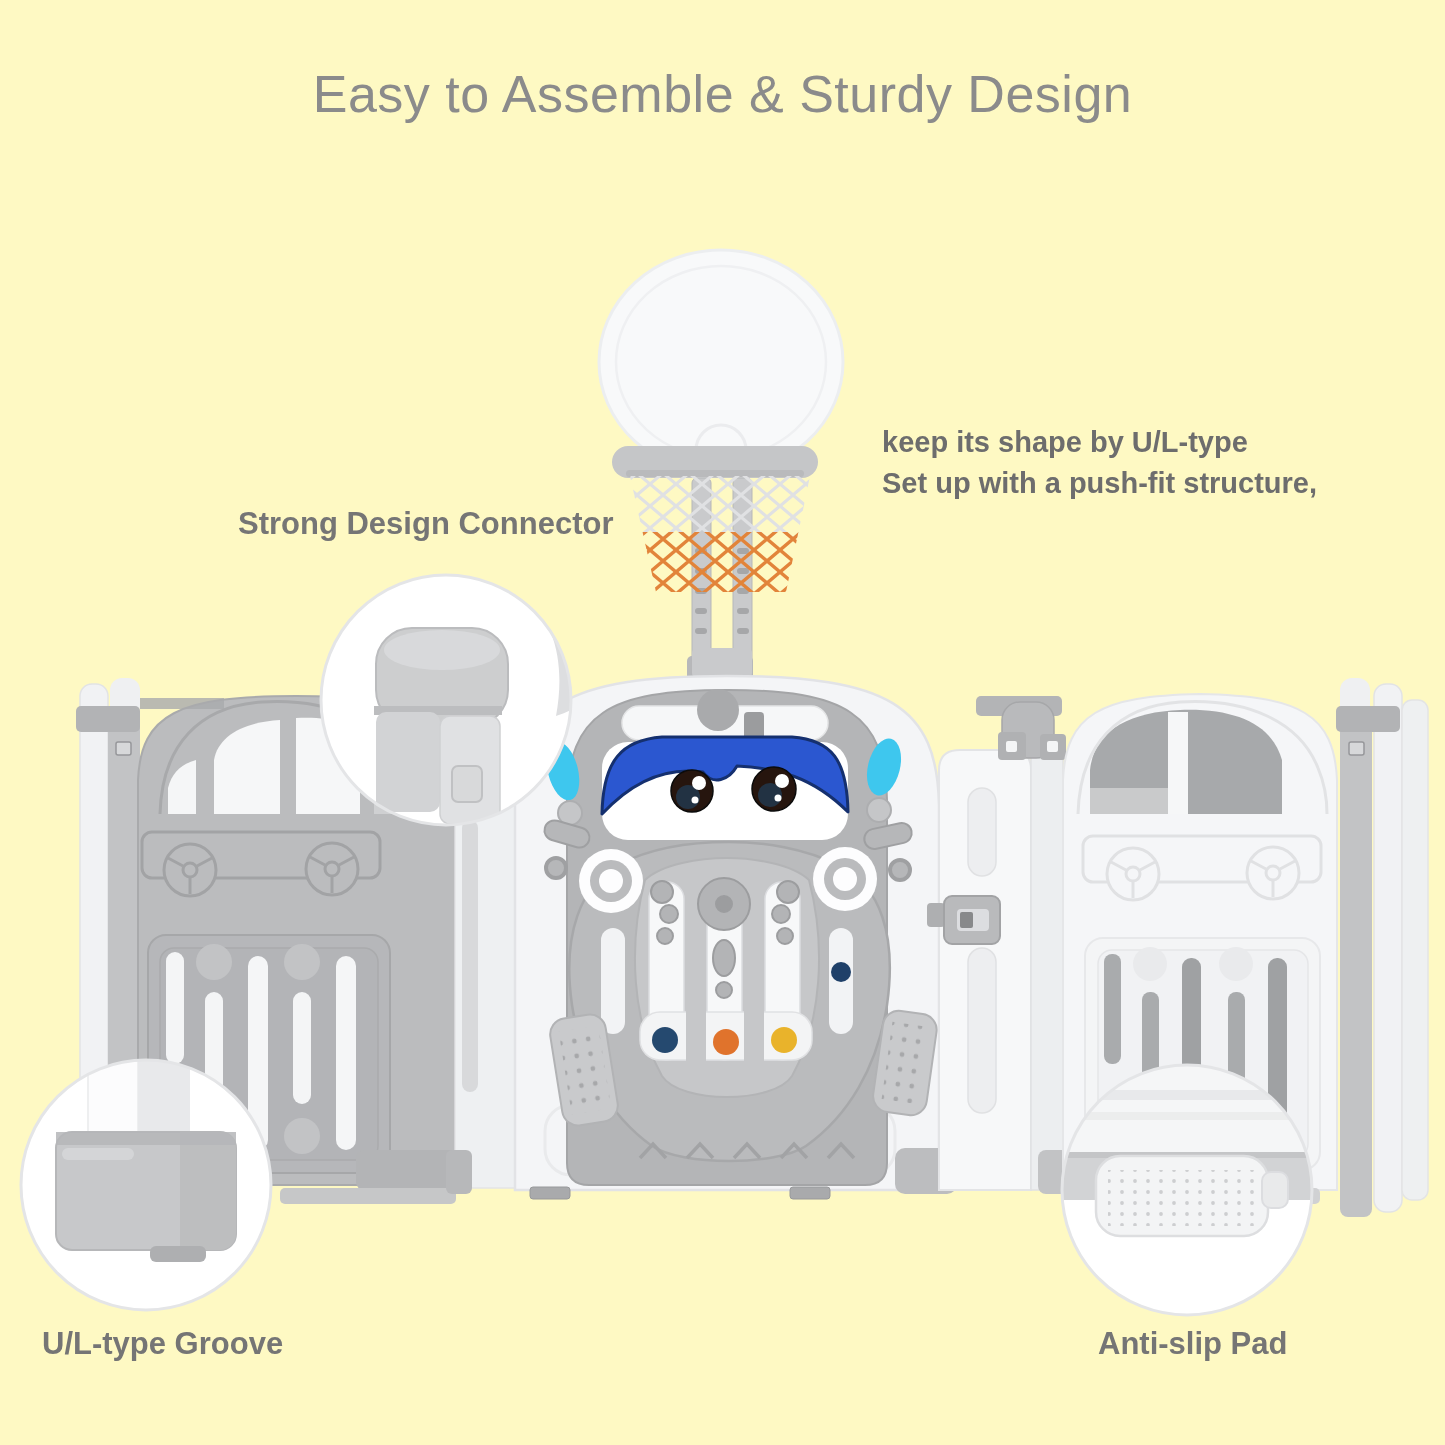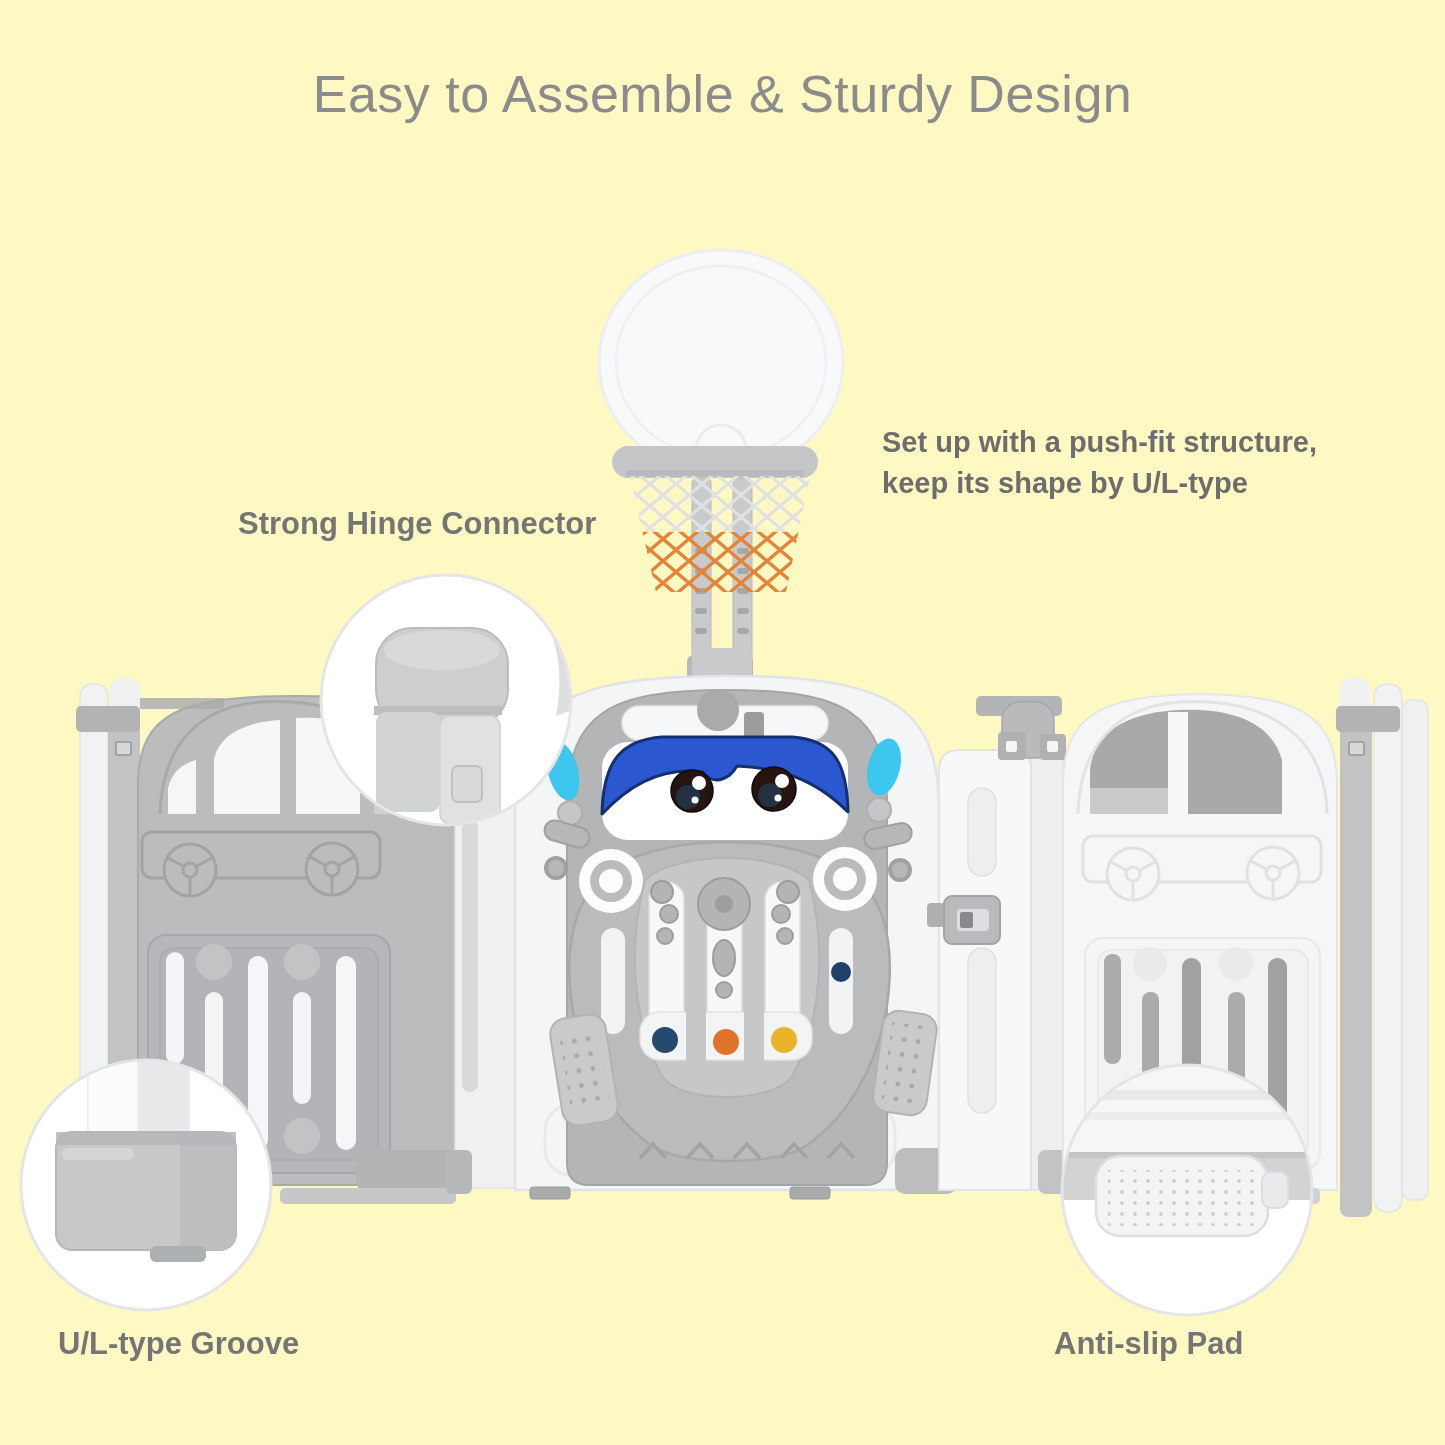--- a/index.html
+++ b/index.html
@@ -4,22 +4,22 @@
 <style>
   html,body{margin:0;padding:0;background:#ffffff;font-family:"Liberation Sans",sans-serif;}
   .stage{position:relative;width:1445px;height:1445px;background:#fef9c3;overflow:hidden;}
   .stage svg{position:absolute;left:0;top:0;}
   .title{position:absolute;left:0;top:64px;width:100%;text-align:center;
          font-size:52px;font-weight:400;letter-spacing:.5px;color:#8b8b8b;}
   .desc{position:absolute;left:882px;top:422px;font-size:29px;line-height:41px;
         font-weight:700;color:#6d6d6d;}
   .label{position:absolute;font-size:31px;font-weight:700;color:#757575;white-space:nowrap;}
   #lbl-hinge{left:238px;top:506px;}
-  #lbl-groove{left:58px;top:1326px;}
-  #lbl-pad{left:1054px;top:1326px;}
+  #lbl-groove{left:42px;top:1326px;}
+  #lbl-pad{left:1098px;top:1326px;}
 </style>
 </head>
 <body>
 
 <div class="stage">
 
 <svg width="1445" height="1445" viewBox="0 0 1445 1445">
   <defs>
     <clipPath id="clipHinge">
           <circle cx="446" cy="700" r="125"></circle>
@@ -346,20 +346,20 @@
       <rect x="1262" y="1172" width="26" height="36" rx="9" fill="#e9eaeb" stroke="#dcdde0" stroke-width="2"></rect>
       <rect x="1108" y="1170" width="150" height="56" fill="url(#padDots)"></rect>
     </g>
     <circle cx="1187" cy="1190" r="125" fill="none" stroke="#e4e5e7" stroke-width="3"></circle>
   </g>
 </svg>
 
   <div class="title">Easy to Assemble &amp; Sturdy Design</div>
 
   <div class="desc">
+    <div>keep its shape by U/L-type</div>
     <div>Set up with a push-fit structure,</div>
-    <div>keep its shape by U/L-type</div>
   </div>
 
-  <div id="lbl-hinge" class="label">Strong Hinge Connector</div>
+  <div id="lbl-hinge" class="label">Strong Design Connector</div>
   <div id="lbl-groove" class="label">U/L-type Groove</div>
   <div id="lbl-pad" class="label">Anti-slip Pad</div>
 </div>
 
 </body></html>

